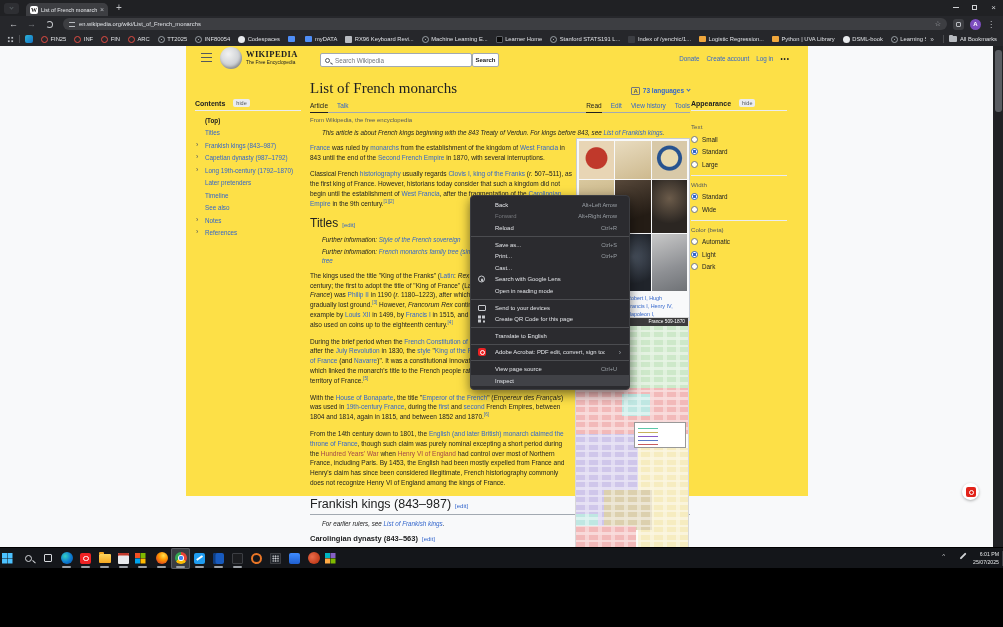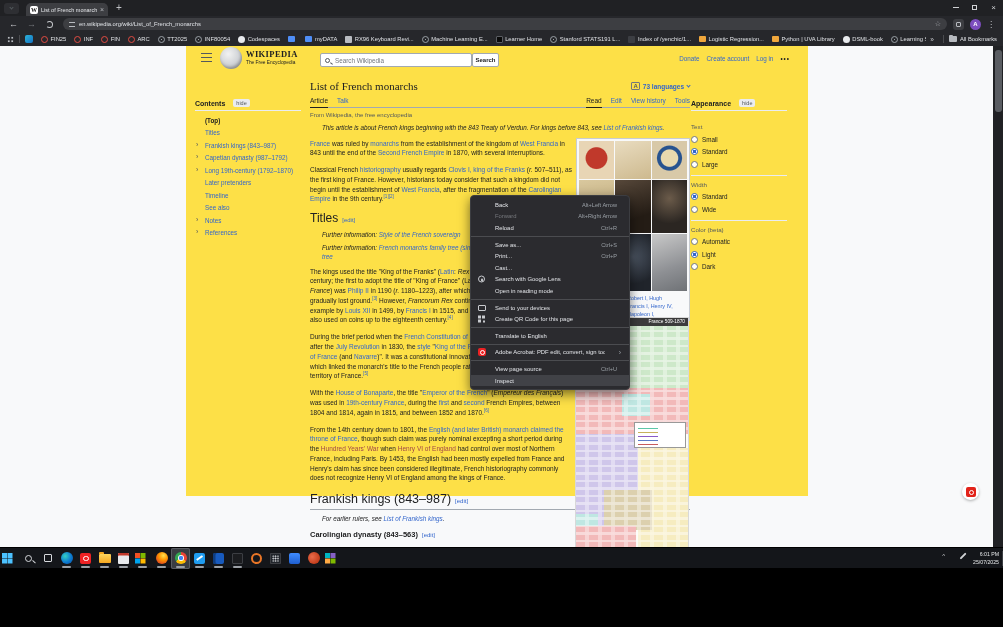--- a/index.html
+++ b/index.html
@@ -95,21 +95,21 @@
   .agroup:first-of-type{border-top:0;}
   .aglabel{font-size:6.2px;color:#54595d;margin-bottom:4px;}
   .aopt{display:flex;align-items:center;gap:4px;margin-top:5.5px;}
   .rad{width:7px;height:7px;border:1px solid #72777d;border-radius:50%;background:#fff;flex:none;}
   .aopt.sel .rad{border:1.6px solid #36c;background:radial-gradient(circle,#36c 0 1.5px,#fff 1.7px);}
   .aolabel{font-size:6.3px;color:#202122;}
 
   
   .article{left:124px;top:34px;width:380px;height:467px;}
   .titlerow{display:flex;justify-content:space-between;align-items:flex-end;}
-  .h1{font-family:"Liberation Serif","DejaVu Serif",serif;font-size:11px;color:#202122;line-height:1.1;}
+  .h1{font-family:"Liberation Serif","DejaVu Serif",serif;font-size:15px;color:#202122;line-height:1.1;}
   .langs{display:flex;align-items:center;gap:3px;margin-bottom:2px;}
   .langic{font-size:6px;font-weight:bold;color:#54595d;border:1px solid #72777d;border-radius:1px;padding:0 1px;line-height:6px;}
   .langtxt{font-size:6.5px;color:#36c;font-weight:bold;}
   .cvd{width:3px;height:3px;border-right:1px solid #36c;border-bottom:1px solid #36c;transform:rotate(45deg);margin-top:-2px;}
   .tabsrow{display:flex;justify-content:space-between;border-bottom:1px solid #a2a9b1;margin-top:5px;}
   .wtabs{display:flex;gap:9px;}
   .wtab{font-size:6.5px;color:#3366cc;padding-bottom:3px;display:flex;align-items:center;gap:2px;}
   .wtab.on{color:#202122;border-bottom:1.5px solid #202122;margin-bottom:-1px;}
   .cvd2{width:3px;height:3px;border-right:1px solid #54595d;border-bottom:1px solid #54595d;transform:rotate(45deg);margin-top:-2px;}
   .tagline{font-size:6px;color:#54595d;margin-top:4px;}

